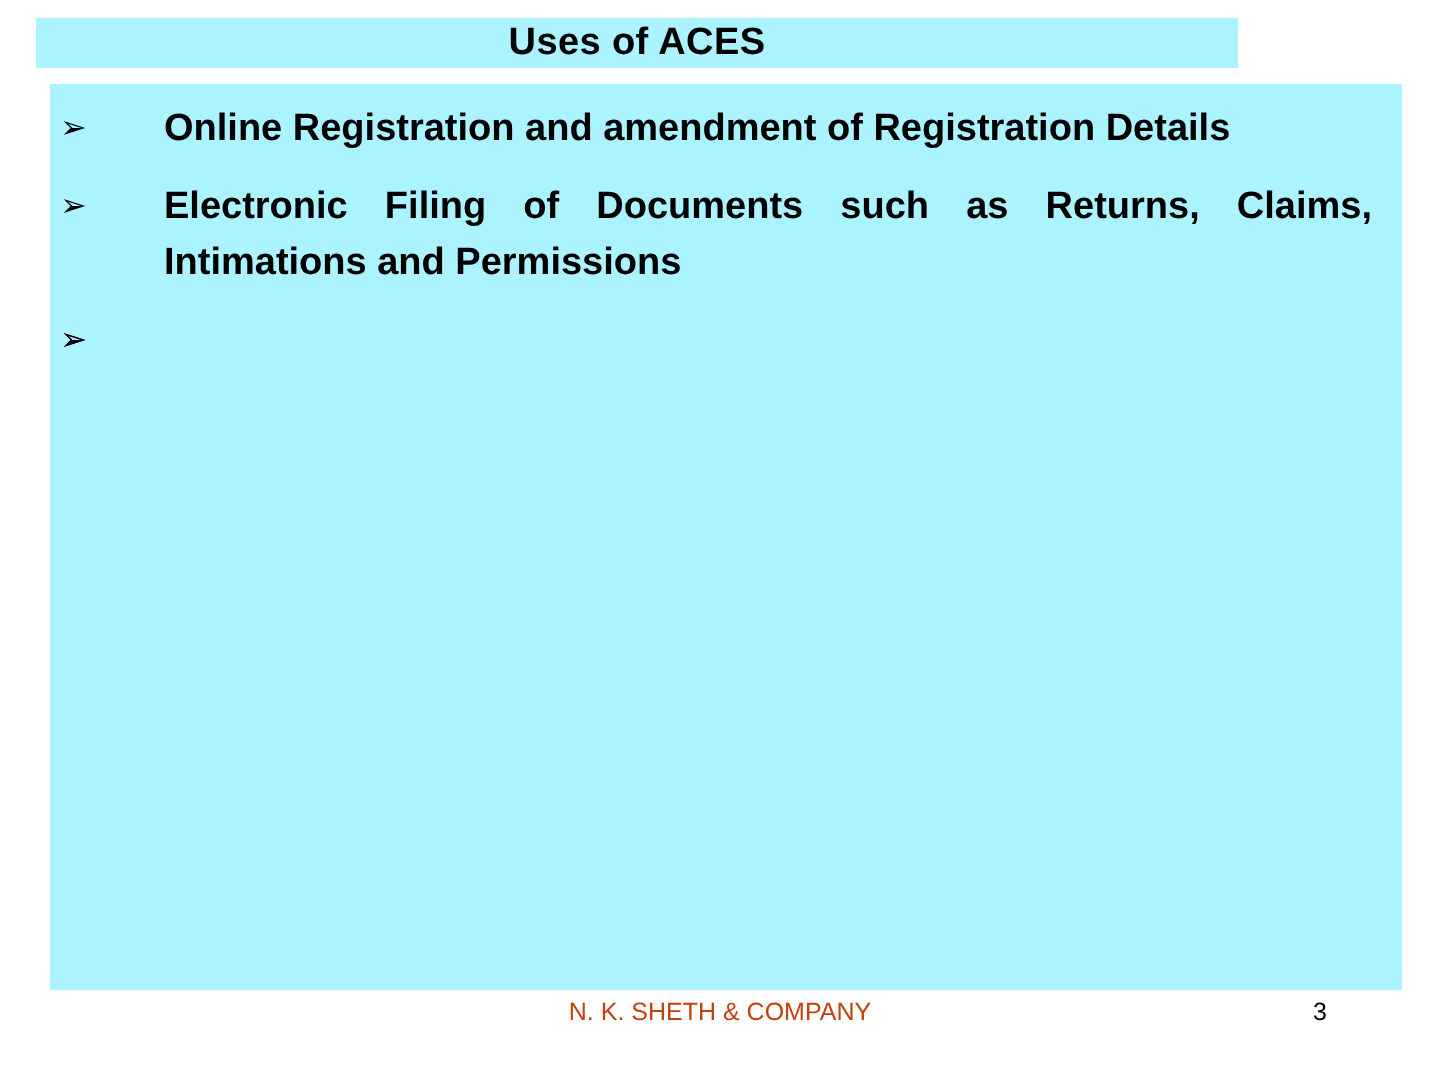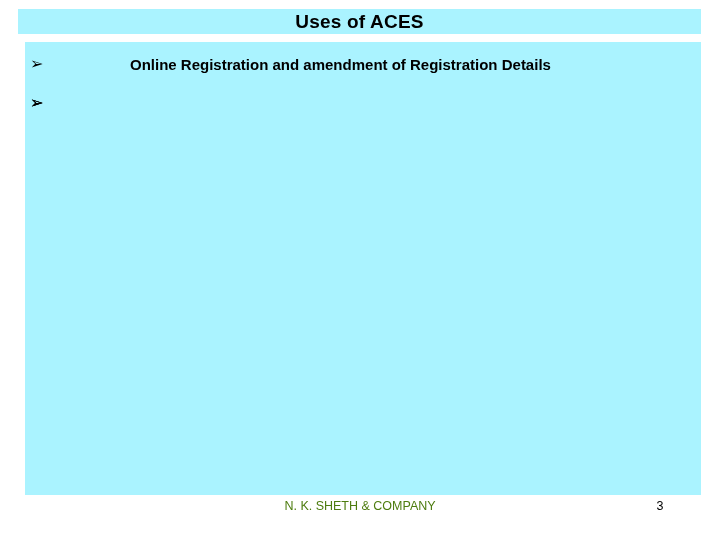--- a/index.html
+++ b/index.html
@@ -22,21 +22,21 @@
     width: 720px;
     height: 540px;
     background: #ffffff;
   }
 
   
   .title-band {
     position: absolute;
     left: 18px;
     top: 9px;
-    width: 683px;
+    width: 601px;
     height: 25px;
     background: #aaf3ff;
     display: flex;
     align-items: center;
     justify-content: center;
   }
   .title-text {
     font-family: "Liberation Sans", sans-serif;
     font-size: 19px;
     font-weight: bold;
@@ -81,27 +81,26 @@
     font-family: "DejaVu Sans", sans-serif;
     font-size: 16px;
     font-weight: normal;
     color: #000000;
     line-height: 24px;
     text-align: left;
   }
 
   .bullet-text {
     font-family: "Liberation Sans", sans-serif;
-    font-size: 15px;
+    font-size: 19px;
     font-weight: bold;
     color: #000000;
     line-height: 28px;
     text-align: justify;
     text-justify: inter-word;
-    margin-left: 48px;
   }
   .bullet-text.no-justify {
     text-align: left;
   }
 
   
   .footer {
     position: absolute;
     left: 0;
     top: 496px;
@@ -110,21 +109,21 @@
   }
   .footer-company {
     position: absolute;
     left: 0;
     top: 0;
     width: 720px;
     text-align: center;
     font-family: "Liberation Sans", sans-serif;
     font-size: 12.5px;
     font-weight: normal;
-    color: #4d7c0f;
+    color: #c2410c;
     line-height: 20px;
   }
   .footer-page {
     position: absolute;
     left: 620px;
     top: 0;
     width: 80px;
     text-align: center;
     font-family: "Liberation Sans", sans-serif;
     font-size: 12.5px;
@@ -145,20 +144,21 @@
   <div class="body-panel">
     <div class="bullet-list">
 
       <div class="bullet-row">
         <span class="bullet-marker">➢</span>
         <div class="bullet-text no-justify">Online Registration and amendment of Registration Details</div>
       </div>
 
       <div class="bullet-row">
         <span class="bullet-marker">➢</span>
+        <div class="bullet-text">Electronic Filing of Documents such as Returns, Claims, Intimations and Permissions</div>
       </div>
 
       <div class="bullet-row">
         <span class="bullet-marker">➢</span>
       </div>
 
       <div class="bullet-row">
         <span class="bullet-marker">➢</span>
       </div>
 

